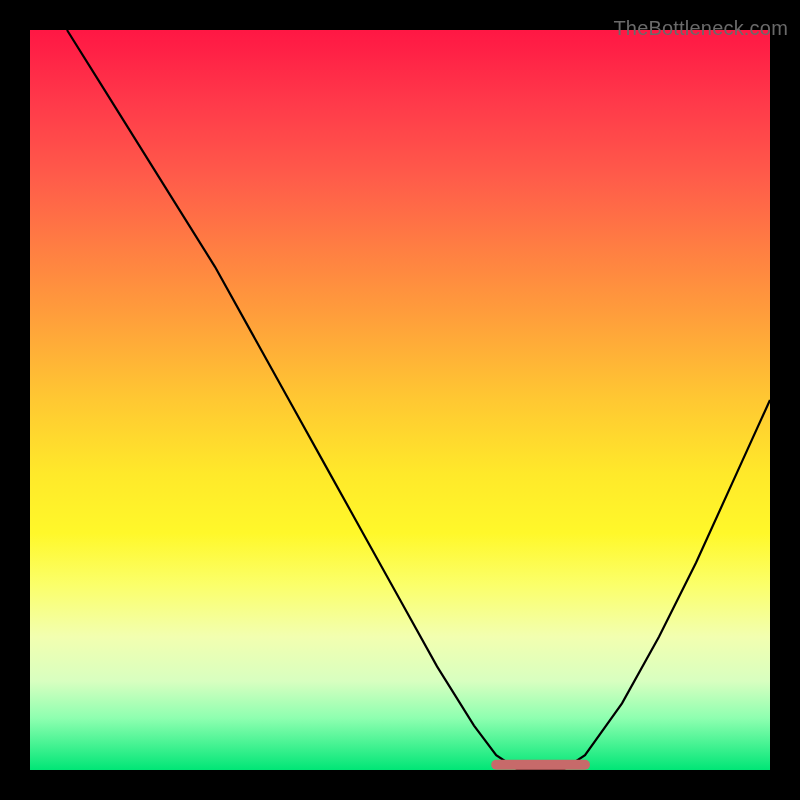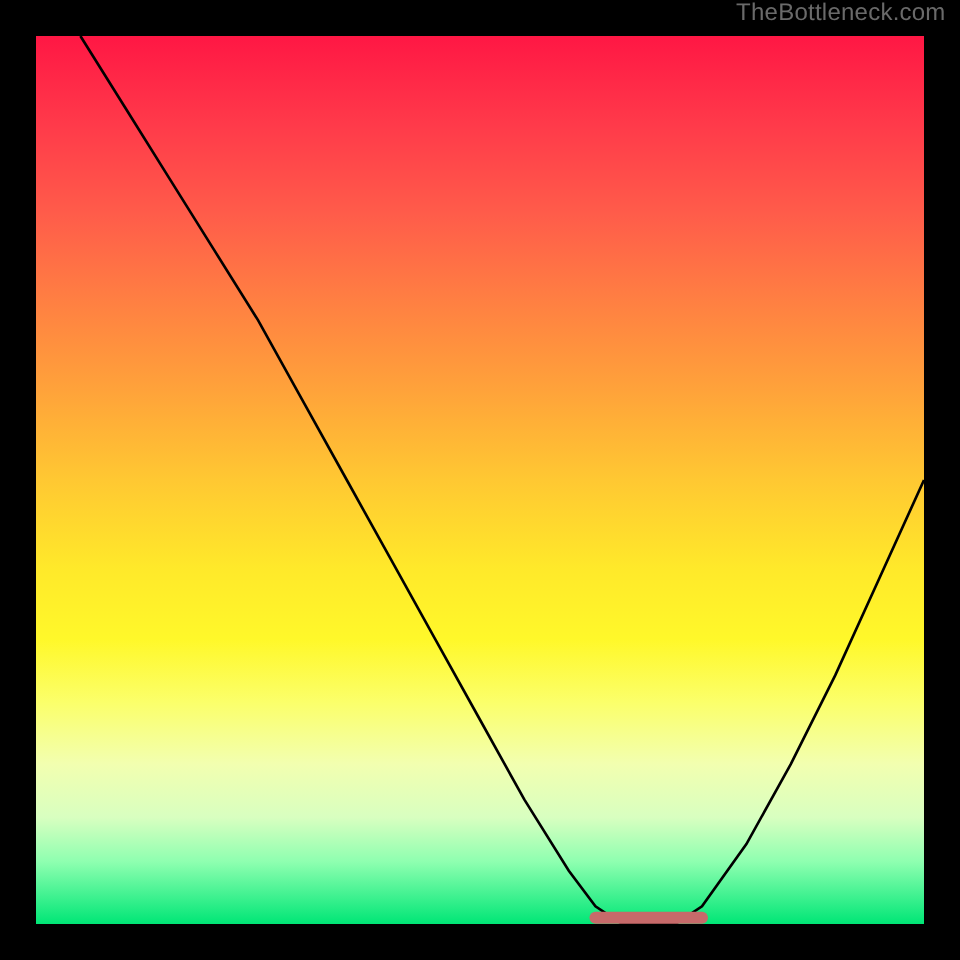--- a/index.html
+++ b/index.html
@@ -27,21 +27,21 @@
       #fff82a 68%,
       #fbff6a 75%,
       #f2ffb0 82%,
       #d8ffc0 88%,
       #8effb0 93%,
       #00e676 100%
     );
   }
   .attribution {
     position: absolute;
-    top: 0;
+    top: 17px;
     right: 12px;
     font-family: Arial, Helvetica, sans-serif;
     font-size: 20px;
     color: #6a6a6a;
     letter-spacing: 0.2px;
   }
   svg.curve {
     position: absolute;
     left: 0;
     top: 0;

